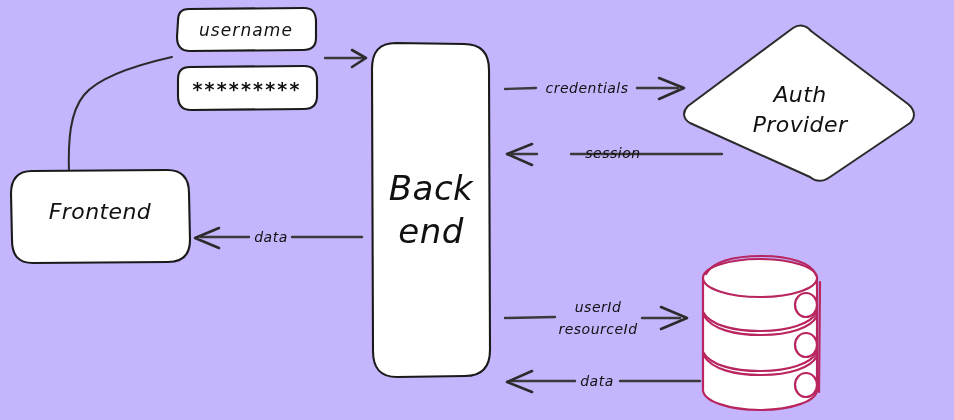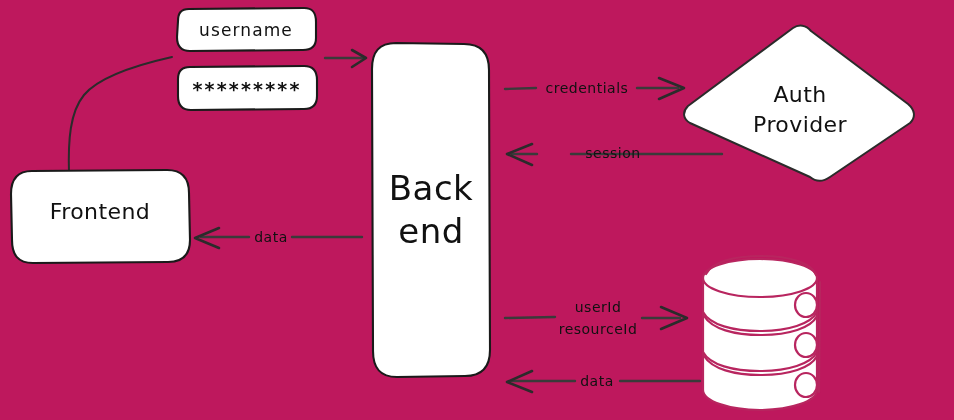--- a/index.html
+++ b/index.html
@@ -8,22 +8,23 @@
     padding: 0;
     background: #ffffff;
   }
   body {
     font-family: "DejaVu Sans", sans-serif;
   }
   #diagram-root {
     position: relative;
     width: 954px;
     height: 420px;
-    background: #be185d;
+    background: #c4b5fd;
     overflow: hidden;
+    font-style: italic;
   }
   svg#diagram-svg {
     position: absolute;
     top: 0;
     left: 0;
     width: 954px;
     height: 420px;
     display: block;
   }
   .hand-text {

